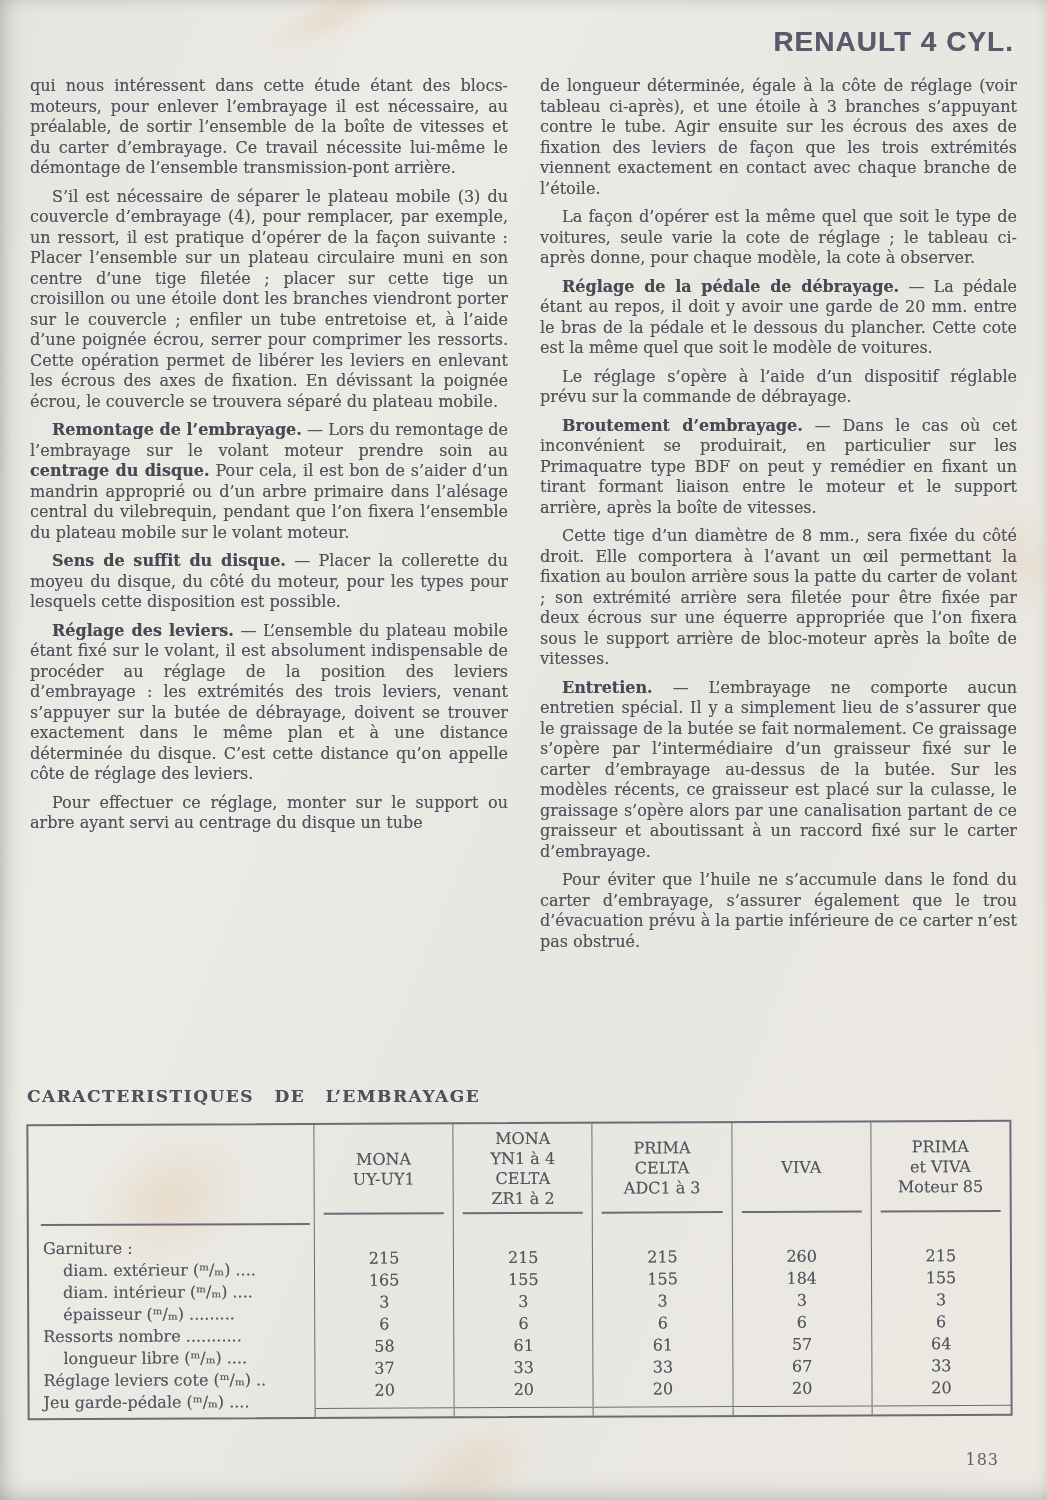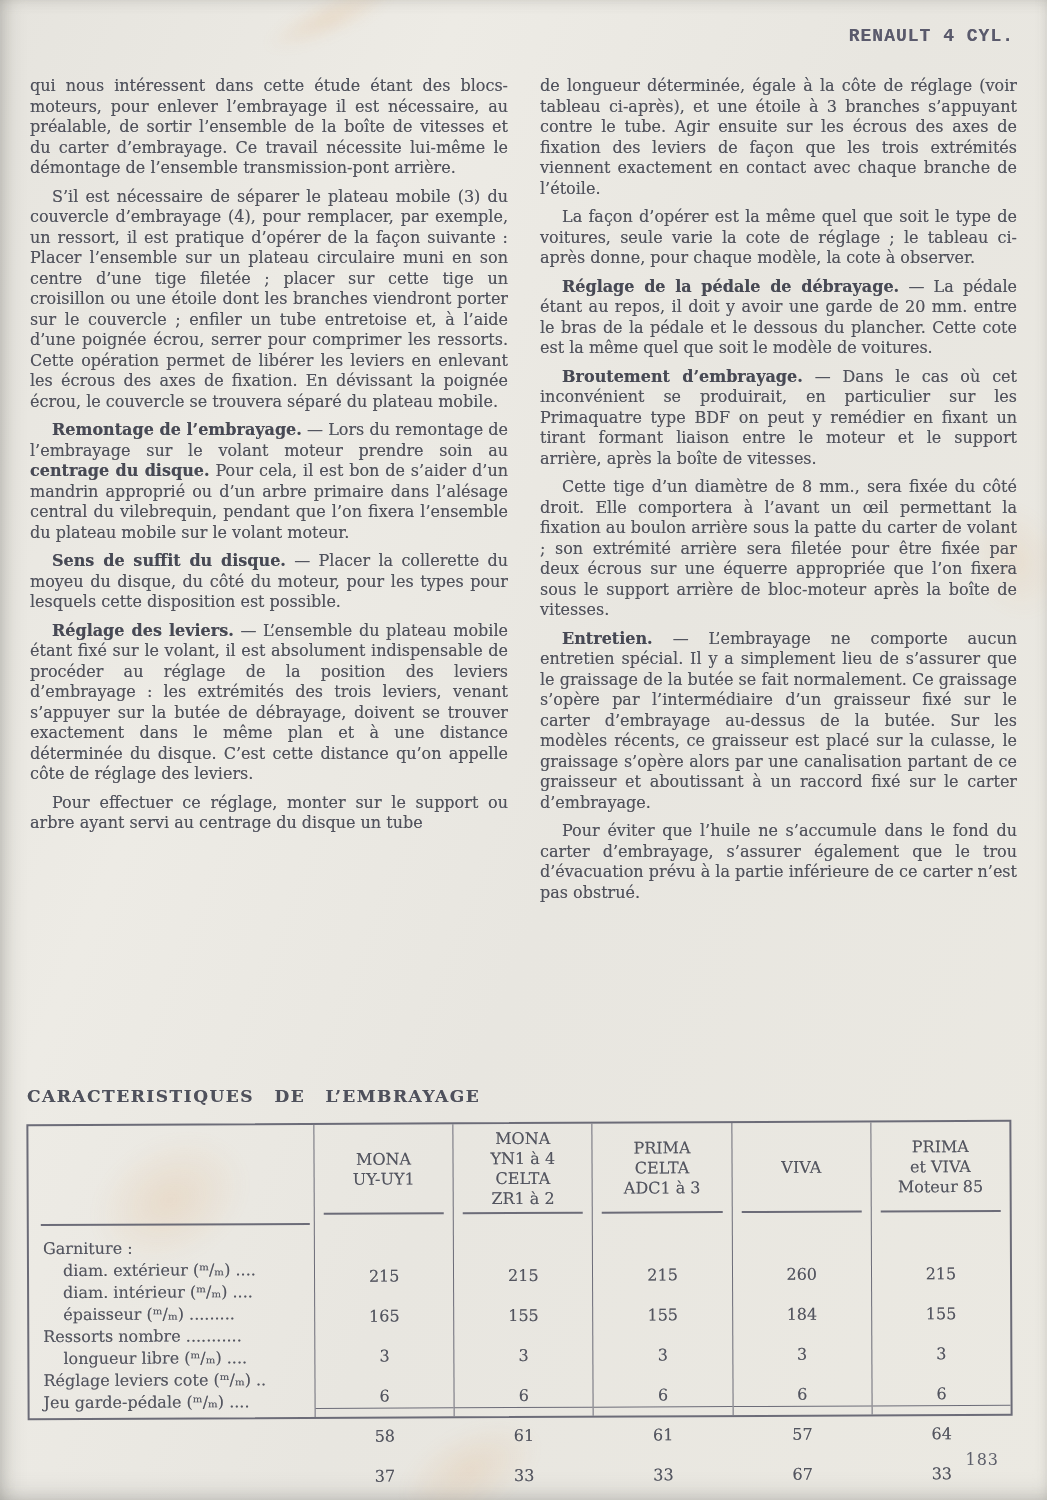--- a/index.html
+++ b/index.html
@@ -21,22 +21,22 @@
          background: radial-gradient(closest-side, rgba(214,140,64,.16), rgba(214,140,64,0) 75%); }
   .wm2 { left:55px;  top:1115px; width:230px; height:170px; transform:rotate(-28deg);
          background: radial-gradient(closest-side, rgba(214,140,64,.15), rgba(214,140,64,0) 72%); }
   .wm3 { left:370px; top:1415px; width:200px; height:110px; transform:rotate(-26deg);
          background: radial-gradient(closest-side, rgba(214,140,64,.14), rgba(214,140,64,0) 75%); }
   .wm4 { left:955px; top:480px; width:120px; height:160px; transform:rotate(-20deg);
          background: radial-gradient(closest-side, rgba(214,140,64,.10), rgba(214,140,64,0) 75%); }
 
   .running-head {
     position:absolute; top:26px; right:33px;
-    font-family:Liberation Mono, monospace;
-    font-weight:bold; font-size:18px; letter-spacing:1px;
+    font-family:Liberation Sans, sans-serif;
+    font-weight:bold; font-size:28px; letter-spacing:1px;
     color:#5a5a6c;
     text-shadow:0 0 .5px rgba(90,90,108,.65);
   }
 
   .col { position:absolute; top:76px; font-size:16px; line-height:20.5px;
          text-align:justify; text-shadow:0 0 .4px rgba(78,80,92,.55); }
   .col-left  { left:30px;  width:478px; }
   .col-right { left:540px; width:477px; }
   .para { margin:0 0 8px 0; text-indent:22px; }
   .para.no-indent { text-indent:0; }
@@ -62,21 +62,21 @@
   .vcol { flex:1 1 0; border-left:1.5px solid #6c6c78; text-align:center; }
   .th { height:90px; display:flex; align-items:center; justify-content:center;
         white-space:pre-line; line-height:20px; position:relative; text-align:center; }
   .th::after { content:""; position:absolute; left:9px; right:9px; bottom:0;
                border-bottom:2px solid #6c6c78; }
   .label-col .th::after { left:12px; right:4px; bottom:-10px; }
   .tbody { padding-top:22px; }
   .trow { height:22px; line-height:22px; padding-left:14px; white-space:nowrap; }
   .trow.ind { padding-left:34px; }
   .vbody { padding-top:33px; }
-  .vrow { height:22px; line-height:22px;margin-top:18px; }
+  .vrow { height:22px; line-height:22px; }
   .vcol::after { content:""; position:absolute; left:0; right:0; bottom:8px;
                  border-bottom:1.5px solid #6c6c78; }
 
   .page-number {
     position:absolute; right:48px; top:1442px;
     font-size:16px; color:#5d5f6a; letter-spacing:1px;margin-top:8px;
   }
 </style>
 </head>
 <body>
@@ -94,20 +94,21 @@
       <p class="para"><span>S’il est nécessaire de séparer le plateau mobile (3) du couvercle d’embrayage (4), pour remplacer, par exemple, un ressort, il est pratique d’opérer de la façon suivante : Placer l’ensemble sur un plateau circulaire muni en son centre d’une tige filetée ; placer sur cette tige un croisillon ou une étoile dont les branches viendront porter sur le couvercle ; enfiler un tube entretoise et, à l’aide d’une poignée écrou, serrer pour comprimer les ressorts. Cette opération permet de libérer les leviers en enlevant les écrous des axes de fixation. En dévissant la poignée écrou, le couvercle se trouvera séparé du plateau mobile.</span></p>
       <p class="para"><span class="lead">Remontage de l’embrayage.</span><span> — Lors du remontage de l’embrayage sur le volant moteur prendre soin au </span><span class="lead">centrage du disque.</span><span> Pour cela, il est bon de s’aider d’un mandrin approprié ou d’un arbre primaire dans l’alésage central du vilebrequin, pendant que l’on fixera l’ensemble du plateau mobile sur le volant moteur.</span></p>
       <p class="para"><span class="lead">Sens de suffit du disque.</span><span> — Placer la collerette du moyeu du disque, du côté du moteur, pour les types pour lesquels cette disposition est possible.</span></p>
       <p class="para"><span class="lead">Réglage des leviers.</span><span> — L’ensemble du plateau mobile étant fixé sur le volant, il est absolument indispensable de procéder au réglage de la position des leviers d’embrayage : les extrémités des trois leviers, venant s’appuyer sur la butée de débrayage, doivent se trouver exactement dans le même plan et à une distance déterminée du disque. C’est cette distance qu’on appelle côte de réglage des leviers.</span></p>
       <p class="para"><span>Pour effectuer ce réglage, monter sur le support ou arbre ayant servi au centrage du disque un tube</span></p>
     </div>
   <div class="col col-right" id="col-right">
       <p class="para no-indent"><span>de longueur déterminée, égale à la côte de réglage (voir tableau ci-après), et une étoile à 3 branches s’appuyant contre le tube. Agir ensuite sur les écrous des axes de fixation des leviers de façon que les trois extrémités viennent exactement en contact avec chaque branche de l’étoile.</span></p>
       <p class="para"><span>La façon d’opérer est la même quel que soit le type de voitures, seule varie la cote de réglage ; le tableau ci-après donne, pour chaque modèle, la cote à observer.</span></p>
       <p class="para"><span class="lead">Réglage de la pédale de débrayage.</span><span> — La pédale étant au repos, il doit y avoir une garde de 20 mm. entre le bras de la pédale et le dessous du plancher. Cette cote est la même quel que soit le modèle de voitures.</span></p>
+      <p class="para"><span>Le réglage s’opère à l’aide d’un dispositif réglable prévu sur la commande de débrayage.</span></p>
       <p class="para"><span class="lead">Broutement d’embrayage.</span><span> — Dans le cas où cet inconvénient se produirait, en particulier sur les Primaquatre type BDF on peut y remédier en fixant un tirant formant liaison entre le moteur et le support arrière, après la boîte de vitesses.</span></p>
       <p class="para"><span>Cette tige d’un diamètre de 8 mm., sera fixée du côté droit. Elle comportera à l’avant un œil permettant la fixation au boulon arrière sous la patte du carter de volant ; son extrémité arrière sera filetée pour être fixée par deux écrous sur une équerre appropriée que l’on fixera sous le support arrière de bloc-moteur après la boîte de vitesses.</span></p>
       <p class="para"><span class="lead">Entretien.</span><span> — L’embrayage ne comporte aucun entretien spécial. Il y a simplement lieu de s’assurer que le graissage de la butée se fait normalement. Ce graissage s’opère par l’intermédiaire d’un graisseur fixé sur le carter d’embrayage au-dessus de la butée. Sur les modèles récents, ce graisseur est placé sur la culasse, le graissage s’opère alors par une canalisation partant de ce graisseur et aboutissant à un raccord fixé sur le carter d’embrayage.</span></p>
       <p class="para"><span>Pour éviter que l’huile ne s’accumule dans le fond du carter d’embrayage, s’assurer également que le trou d’évacuation prévu à la partie inférieure de ce carter n’est pas obstrué.</span></p>
     </div>
 
   <div class="table-title">CARACTERISTIQUES DE L’EMBRAYAGE</div>
 
   <div class="spec-table" id="spec-table">
       <div class="tcol label-col">

